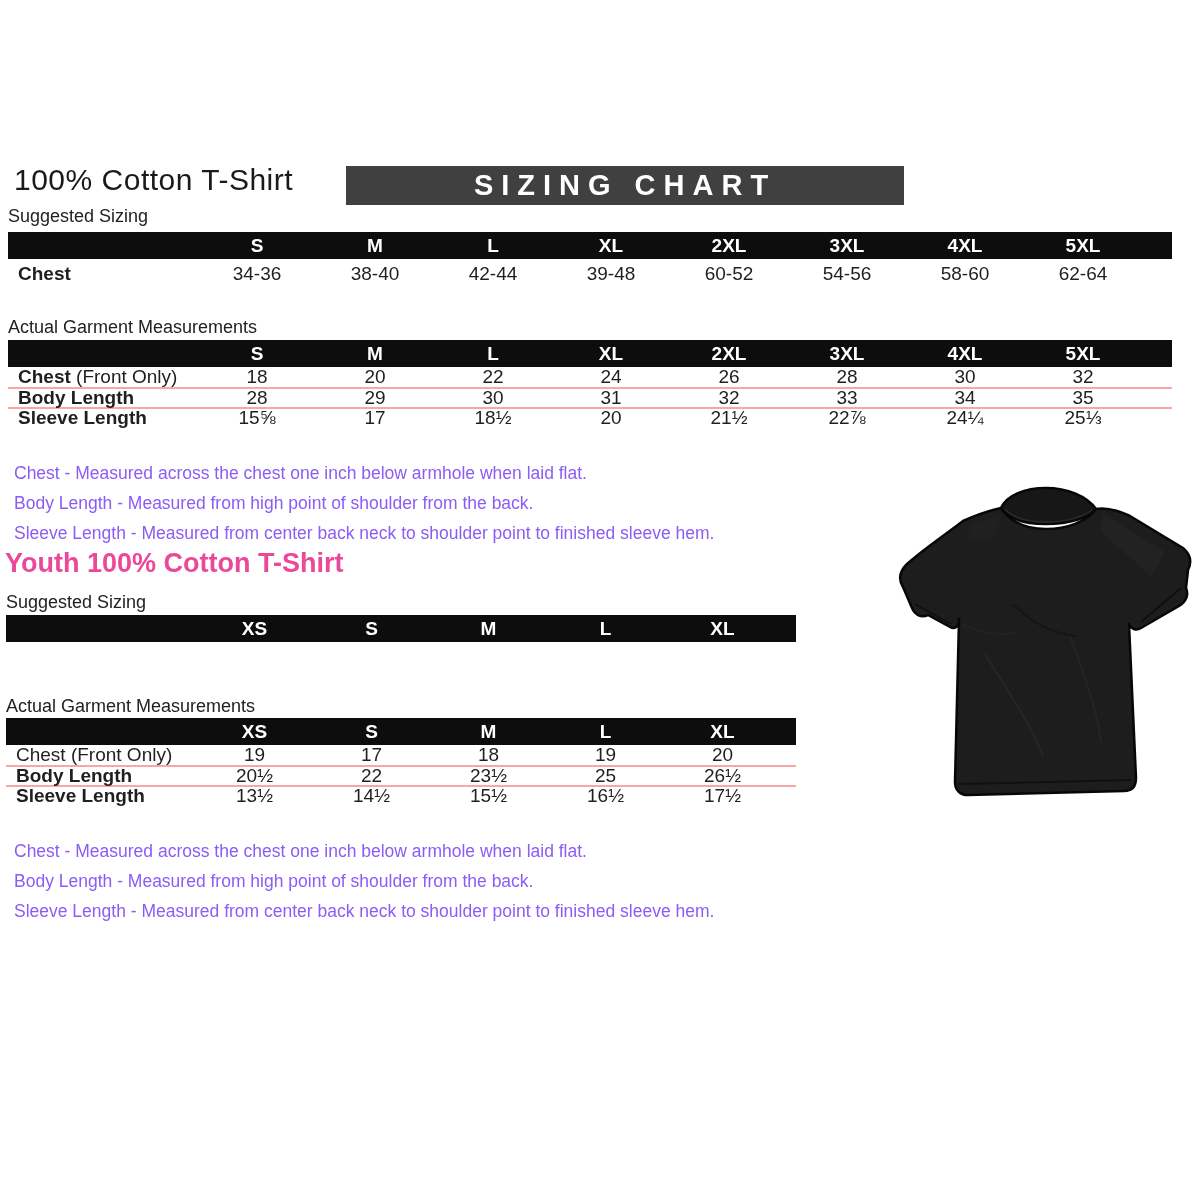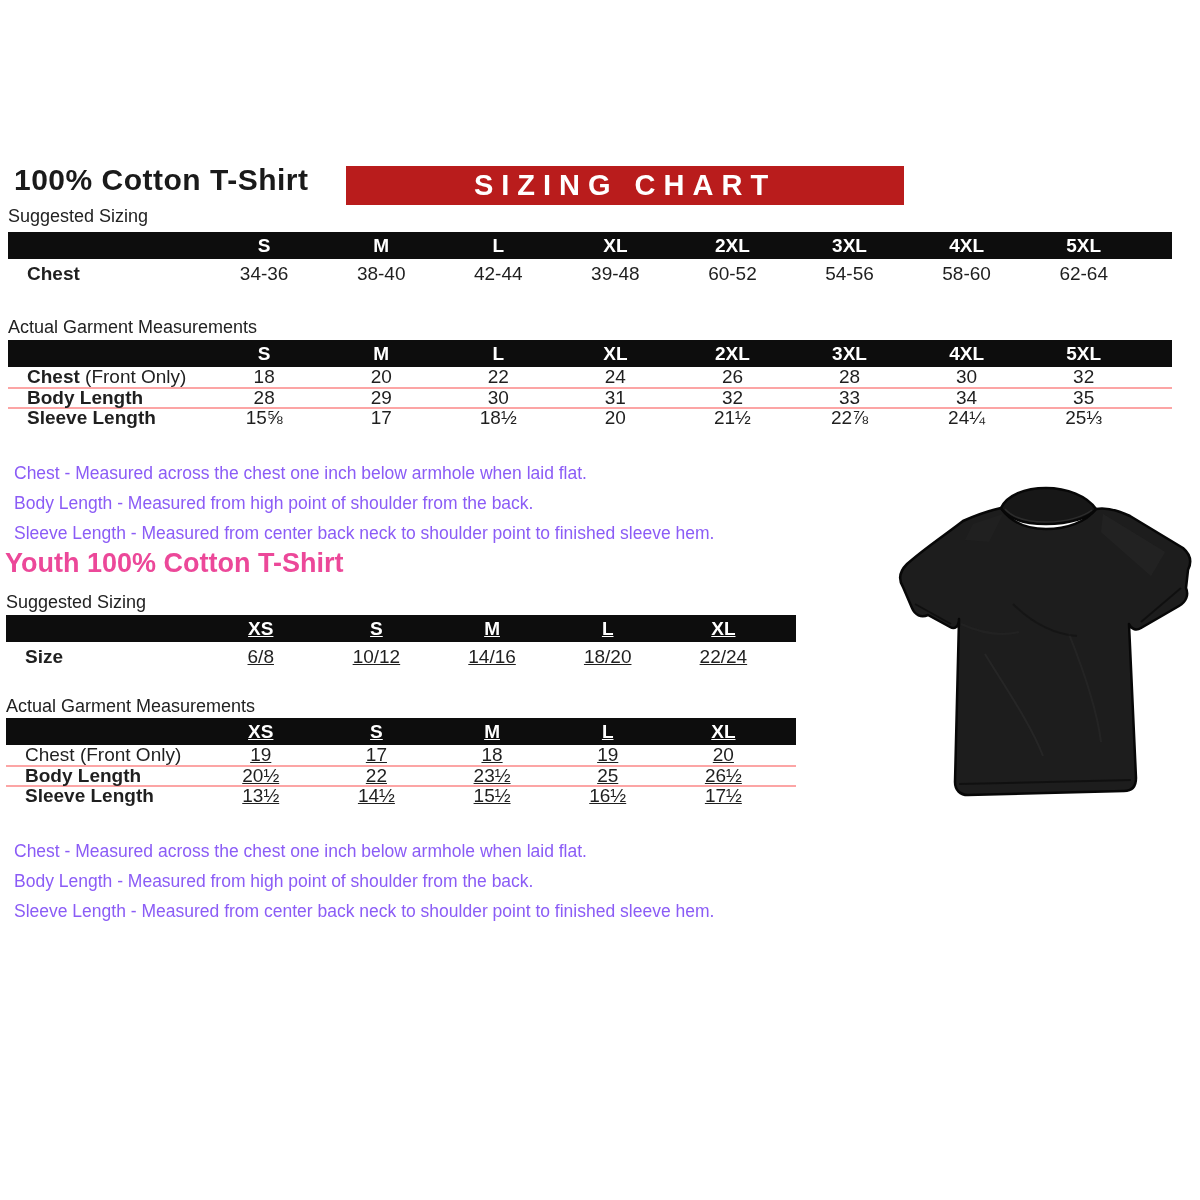--- a/index.html
+++ b/index.html
@@ -8,49 +8,49 @@
     font-family:"Liberation Sans", sans-serif;
     color:#1f1f1f;
     width:1200px; height:1200px;
     position:relative;
     overflow:hidden;
   }
   .abs { position:absolute; }
 
   .page-title {
     left:14px; top:163px;
-    font-size:30px; font-weight:700; color:#1a1a1a;
+    font-size:30px; font-weight:400; color:#1a1a1a;
     letter-spacing:0.5px;
   }
   .banner {
     left:346px; top:166px; width:558px; height:39px;
-    background:#b91c1c;
+    background:#404040;
     display:flex; align-items:center; justify-content:center;
   }
   .banner span {
     color:#ffffff; font-size:29px; font-weight:700; letter-spacing:8px;
   }
   .section-label { font-size:18px; color:#222; }
 
   
   .tbl { left:8px; width:1164px; }
   .tbl-y { left:6px; width:790px; }
 
   .bar {
     background:#0d0d0d; height:27px;
     display:flex; align-items:center;
   }
   .row { display:flex; align-items:center; }
   .row-h29 { height:30px; }
   .row-h28 { height:20px; }
   .meas .row + .row { border-top:2px solid #fca5a5; }
 
-  .lab  { width:190px; padding-left:10px; font-size:19px;margin-left:9px; }
+  .lab  { width:190px; padding-left:10px; font-size:19px; }
   .c    { width:118px; text-align:center; font-size:19px; }
-  .cy   { width:117px; text-align:center; font-size:19px;text-decoration:underline; }
+  .cy   { width:117px; text-align:center; font-size:19px; }
   .sp   { width:30px; }
   .spy  { width:15px; }
   .bar .c, .bar .cy { color:#ffffff; font-weight:700; }
   .b { font-weight:700; }
 
   .note { font-size:17.5px; color:#8b5cf6; line-height:30px; white-space:nowrap; }
   .notes1 { left:14px; top:458px; }
   .notes2 { left:14px; top:836px; }
 
   .youth-title {
@@ -161,29 +161,20 @@
 <div class="abs section-label" style="left:6px; top:592px;">Suggested Sizing</div>
 
 <div class="abs tbl-y" style="top:615px;">
   <div class="bar">
     <div class="lab"></div>
     <div class="cy">XS</div>
     <div class="cy">S</div>
     <div class="cy">M</div>
     <div class="cy">L</div>
     <div class="cy">XL</div>
-    <div class="spy"></div>
-  </div>
-  <div class="row row-h29">
-    <div class="lab b">Size</div>
-    <div class="cy">6/8</div>
-    <div class="cy">10/12</div>
-    <div class="cy">14/16</div>
-    <div class="cy">18/20</div>
-    <div class="cy">22/24</div>
     <div class="spy"></div>
   </div>
 </div>
 
 <div class="abs section-label" style="left:6px; top:696px;">Actual Garment Measurements</div>
 
 <div class="abs tbl-y meas" style="top:718px;">
   <div class="bar">
     <div class="lab"></div>
     <div class="cy">XS</div>

